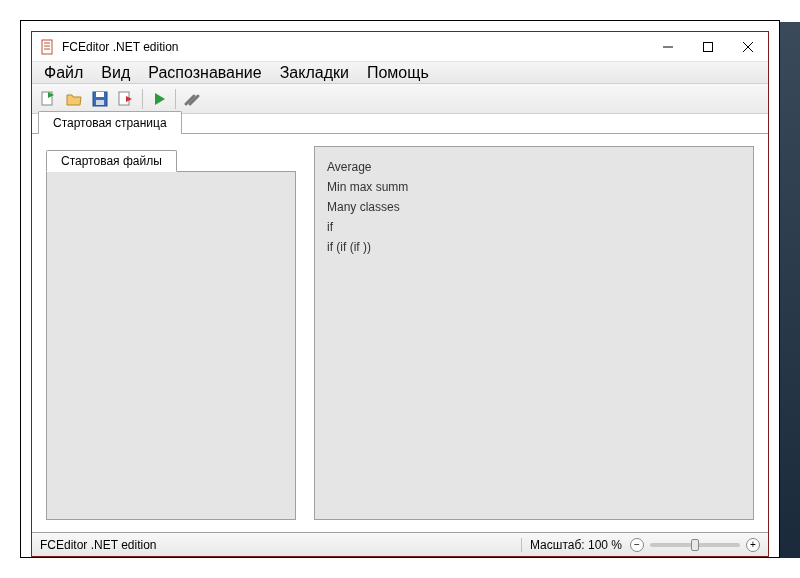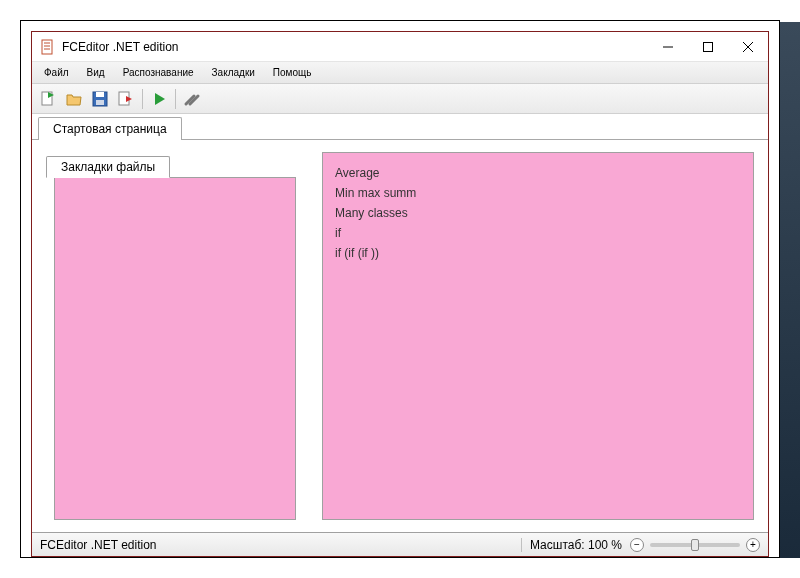--- a/index.html
+++ b/index.html
@@ -6,33 +6,33 @@
 body { background: #fff; width: 800px; height: 578px; overflow: hidden; position: relative; }
 .outer-border { position: absolute; top: 20px; left: 20px; right: 20px; bottom: 20px; border: 1px solid #000; background: #fff; }
 .inner-window { position: absolute; top: 10px; left: 10px; right: 10px; bottom: 0; border: 1px solid #7f1d1d; background: #fff; display: flex; flex-direction: column; }
 .titlebar { height: 30px; display: flex; align-items: center; background: #fff; border-bottom: 1px solid #e5e5e5; }
 .titlebar .app-icon { width: 16px; height: 16px; margin: 0 6px 0 8px; }
 .titlebar .title { font-size: 12px; flex: 1; color: #000; }
 .winbtns { display: flex; height: 100%; }
 .winbtn { width: 40px; display: flex; align-items: center; justify-content: center; cursor: pointer; }
 .winbtn svg { width: 10px; height: 10px; }
 .menubar { height: 22px; display: flex; align-items: center; background: linear-gradient(#f5f5f5,#e8e8e8); border-bottom: 1px solid #d0d0d0; padding: 0 4px; gap: 2px; }
-.menuitem { font-size: 10px; padding: 2px 8px; cursor: pointer; color: #000; text-align: right; }
+.menuitem { font-size: 16px; padding: 2px 8px; cursor: pointer; color: #000; text-align: right; }
 .toolbar { height: 30px; display: flex; align-items: center; background: linear-gradient(#f8f8f8,#eaeaea); border-bottom: 1px solid #d0d0d0; padding: 0 4px; gap: 2px; }
 .toolbtn { width: 24px; height: 24px; display: flex; align-items: center; justify-content: center; cursor: pointer; }
 .toolsep { width: 1px; height: 20px; background: #c0c0c0; margin: 0 2px; }
-.tabstrip { height: 26px; display: flex; align-items: flex-end; border-bottom: 1px solid #a8a8a8; padding: 0 6px; }
+.tabstrip { height: 20px; display: flex; align-items: flex-end; border-bottom: 1px solid #a8a8a8; padding: 0 6px; }
 .tab { font-size: 12px; padding: 4px 14px; border: 1px solid #a8a8a8; border-bottom: none; background: #fff; position: relative; top: 1px; border-radius: 2px 2px 0 0; }
 .content { flex: 1; background: #fff; padding: 12px 14px; display: flex; gap: 18px; overflow: hidden; }
 .left-col { width: 250px; display: flex; flex-direction: column; }
 .right-col { flex: 1; display: flex; flex-direction: column; }
 .sub-tabstrip { height: 25px; display: flex; align-items: flex-end; }
 .sub-tab { font-size: 12px; padding: 3px 14px; border: 1px solid #a0a0a0; background: linear-gradient(#f2f2f2,#e0e0e0); position: relative; top: 1px; cursor: pointer; border-radius: 2px 2px 0 0; }
 .sub-tab.active { background: #fff; border-bottom: 1px solid #fff; z-index: 2; }
-.panel { flex: 1; border: 1px solid #a0a0a0; background: #f9a8d4; padding: 10px 12px; overflow: auto; margin-left: 8px; }
+.panel { flex: 1; border: 1px solid #a0a0a0; background: #e5e5e5; padding: 10px 12px; overflow: auto; }
 .example-item { font-size: 12px; color: #333; padding: 3px 0; cursor: pointer; }
 .statusbar { height: 24px; border-top: 1px solid #a0a0a0; background: linear-gradient(#f8f8f8,#e8e8e8); display: flex; align-items: center; font-size: 12px; padding: 0 8px; gap: 8px; }
 .statusbar .spacer { flex: 1; }
 .zoom-label { border-left: 1px solid #c0c0c0; padding-left: 8px; text-align: right; }
 .zoom-slider { display: flex; align-items: center; gap: 6px; }
 .zoom-btn { width: 14px; height: 14px; border: 1px solid #888; border-radius: 50%; display: flex; align-items: center; justify-content: center; font-size: 10px; line-height: 1; cursor: pointer; background: #fff; }
 .slider-track { width: 90px; height: 4px; background: #c8c8c8; border-radius: 2px; position: relative; }
 .slider-thumb { position: absolute; left: 45%; top: -4px; width: 8px; height: 12px; background: #e8e8e8; border: 1px solid #888; border-radius: 2px; }
 .side-strip { position: absolute; top: 22px; right: 0; width: 20px; height: 536px; background: linear-gradient(#3a4a5a, #1a2a3a); }
 </style>
@@ -121,21 +121,21 @@
     </div>
 
     <div class="tabstrip">
       <div class="tab">Стартовая страница</div>
     </div>
 
     <div class="content">
 
       <div class="left-col">
         <div class="sub-tabstrip">
-          <div class="sub-tab active">Закладки файлы</div>
+          <div class="sub-tab active">Стартовая файлы</div>
         </div>
         <div class="panel"></div>
       </div>
 
       <div class="right-col">
         <div class="panel">
           <div class="example-item">Average</div>
           <div class="example-item">Min max summ</div>
           <div class="example-item">Many classes</div>
           <div class="example-item">if</div>

